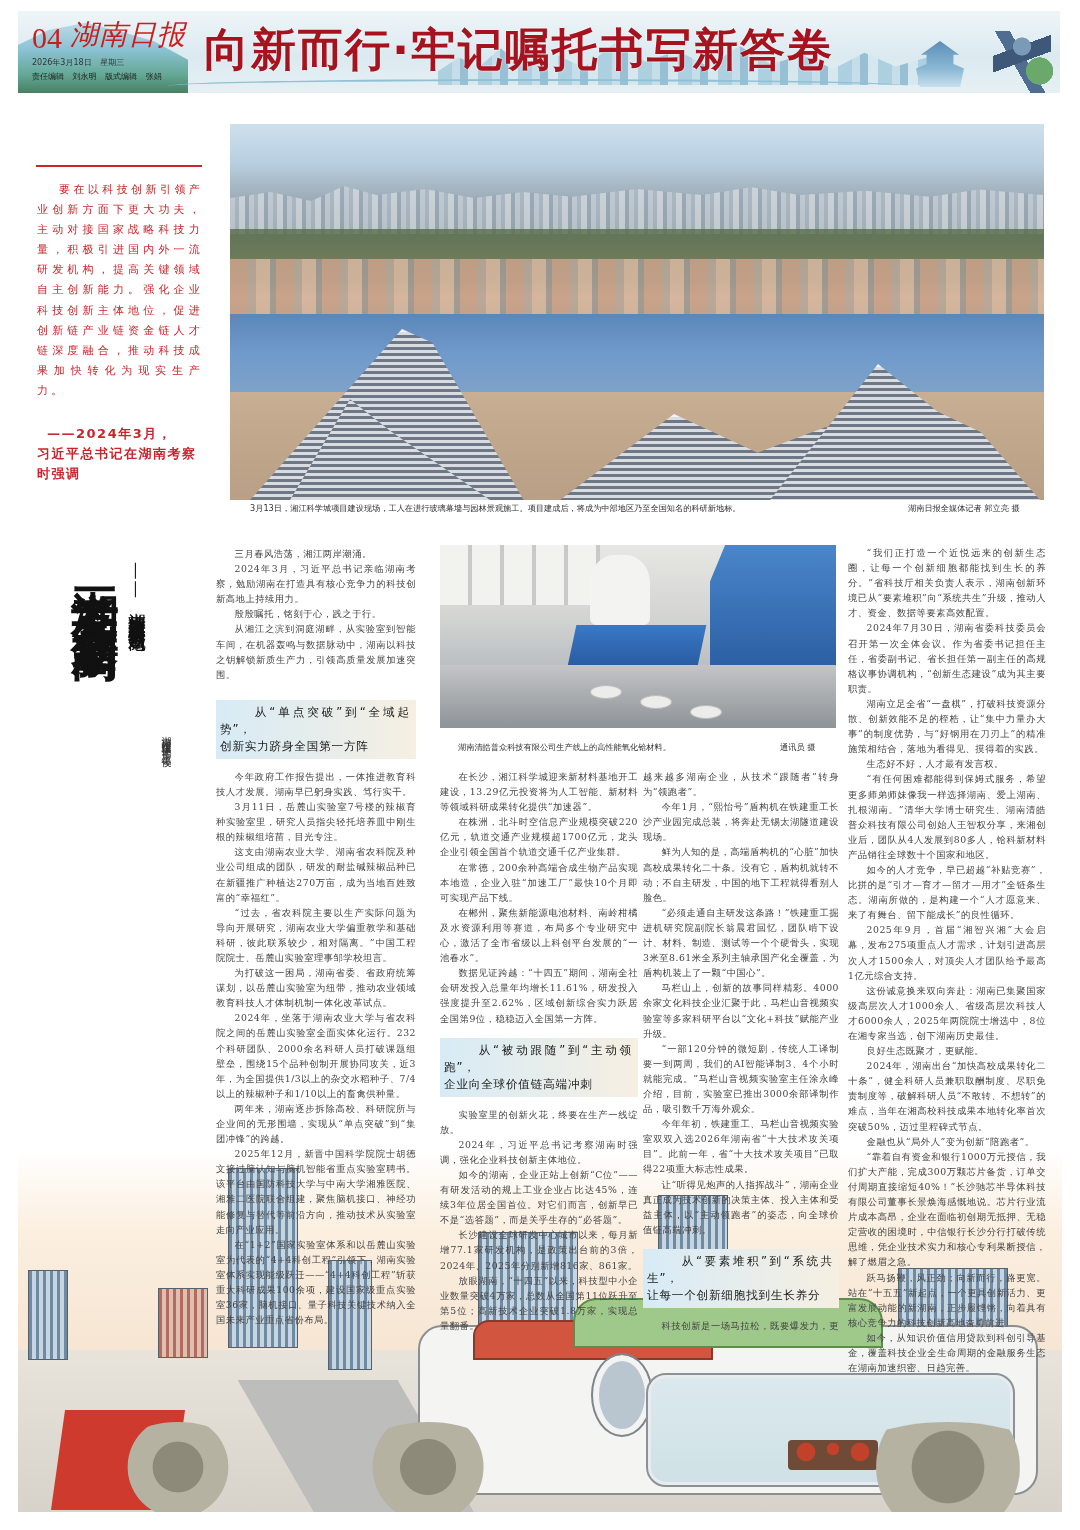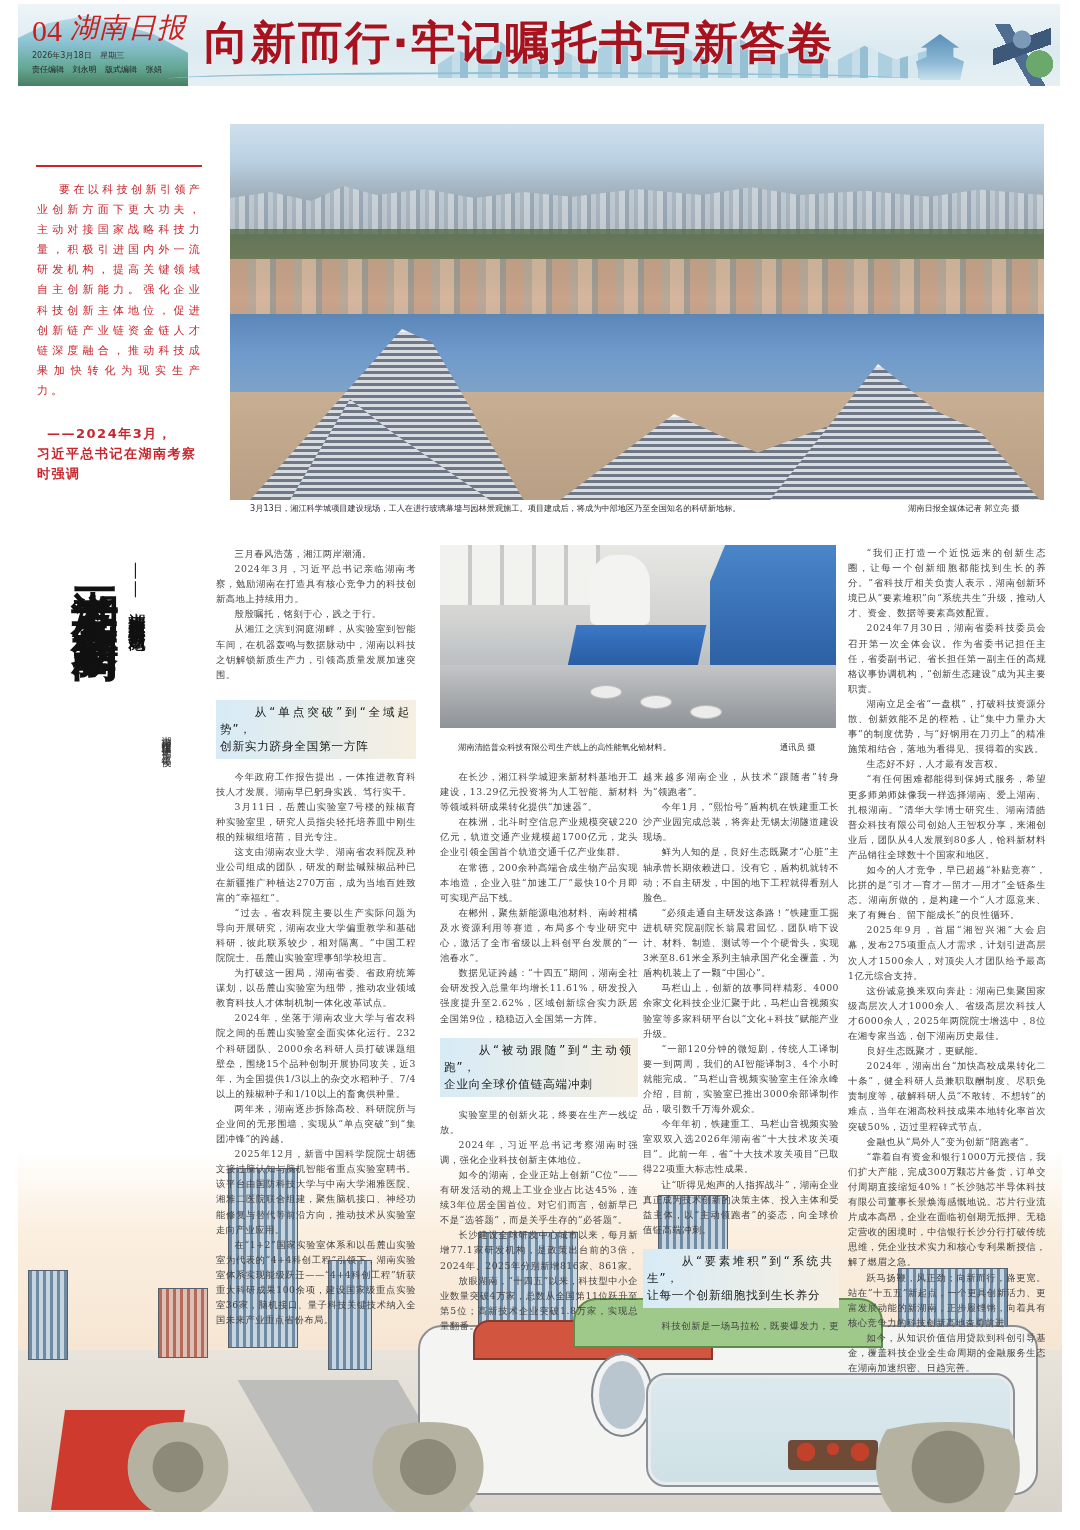--- a/index.html
+++ b/index.html
@@ -1,21 +1,21 @@
 <!DOCTYPE html>
 <html><head>
 <meta charset="utf-8">
 <style>
   * { box-sizing: border-box; margin: 0; padding: 0; }
   html, body { width: 1080px; height: 1530px; background: #ffffff; overflow: hidden; }
   body { position: relative; font-family: "DejaVu Serif", serif; color: #333; }
 
   
   .masthead {
-    position: absolute; left: 18px; top: 4px; width: 1042px; height: 82px;
+    position: absolute; left: 18px; top: 11px; width: 1042px; height: 82px;
     background: linear-gradient(180deg, #eef5f8 0%, #dbeaf0 55%, #e6f0f3 100%);
     overflow: hidden;
   }
   .mh-mountain {
     position: absolute; left: 0; top: 8px; width: 170px; height: 74px;
     background: linear-gradient(180deg, #b9dbe6 0%, #7fbcd0 40%, #4e9c86 75%, #2c6b4a 100%);
     clip-path: polygon(0 35%, 18% 15%, 40% 5%, 62% 18%, 80% 30%, 100% 55%, 100% 100%, 0 100%);
     opacity: .85;
   }
   .mh-skyline {
@@ -330,21 +330,21 @@
   <p>实验室里的创新火花，终要在生产一线绽放。</p>
   <p>2024年，习近平总书记考察湖南时强调，强化企业科技创新主体地位。</p>
   <p>如今的湖南，企业正站上创新“C位”——有研发活动的规上工业企业占比达45%，连续3年位居全国首位。对它们而言，创新早已不是“选答题”，而是关乎生存的“必答题”。</p>
   <p>长沙建设全球研发中心城市以来，每月新增77.1家研发机构，是政策出台前的3倍，2024年、2025年分别新增816家、861家。</p>
   <p>放眼湖南，“十四五”以来，科技型中小企业数量突破4万家，总数从全国第11位跃升至第5位；高新技术企业突破1.8万家，实现总量翻番。</p>
 </div>
 
 <div class="col col-3">
   <p class="noindent">越来越多湖南企业，从技术“跟随者”转身为“领跑者”。</p>
   <p>今年1月，“熙怡号”盾构机在铁建重工长沙产业园完成总装，将奔赴无锡太湖隧道建设现场。</p>
-  <p>鲜为人知的是，良好生态既聚才“心脏”主轴承曾长期依赖进口。没有它，盾构机就转不动；不自主研发，中国的地下工程就得看别人脸色。</p>
+  <p>鲜为人知的是，高端盾构机的“心脏”加快高校成果转化二十条。没有它，盾构机就转不动；不自主研发，中国的地下工程就得看别人脸色。</p>
   <p>“必须走通自主研发这条路！”铁建重工掘进机研究院副院长翁晨君回忆，团队啃下设计、材料、制造、测试等一个个硬骨头，实现3米至8.61米全系列主轴承国产化全覆盖，为盾构机装上了一颗“中国心”。</p>
   <p>马栏山上，创新的故事同样精彩。4000余家文化科技企业汇聚于此，马栏山音视频实验室等多家科研平台以“文化+科技”赋能产业升级。</p>
   <p>“一部120分钟的微短剧，传统人工译制要一到两周，我们的AI智能译制3、4个小时就能完成。”马栏山音视频实验室主任涂永峰介绍，目前，实验室已推出3000余部译制作品，吸引数千万海外观众。</p>
   <p>今年年初，铁建重工、马栏山音视频实验室双双入选2026年湖南省“十大技术攻关项目”。此前一年，省“十大技术攻关项目”已取得22项重大标志性成果。</p>
   <p>让“听得见炮声的人指挥战斗”，湖南企业真正成为技术创新的决策主体、投入主体和受益主体，以“主动领跑者”的姿态，向全球价值链高端冲刺。</p>
   <div class="subhead">
     <span class="sh-l1">从“要素堆积”到“系统共生”，</span>
     <span class="sh-l2">让每一个创新细胞找到生长养分</span>
   </div>
   <p style="max-height:15px;overflow:hidden">科技创新是一场马拉松，既要爆发力，更要持久力。</p>

